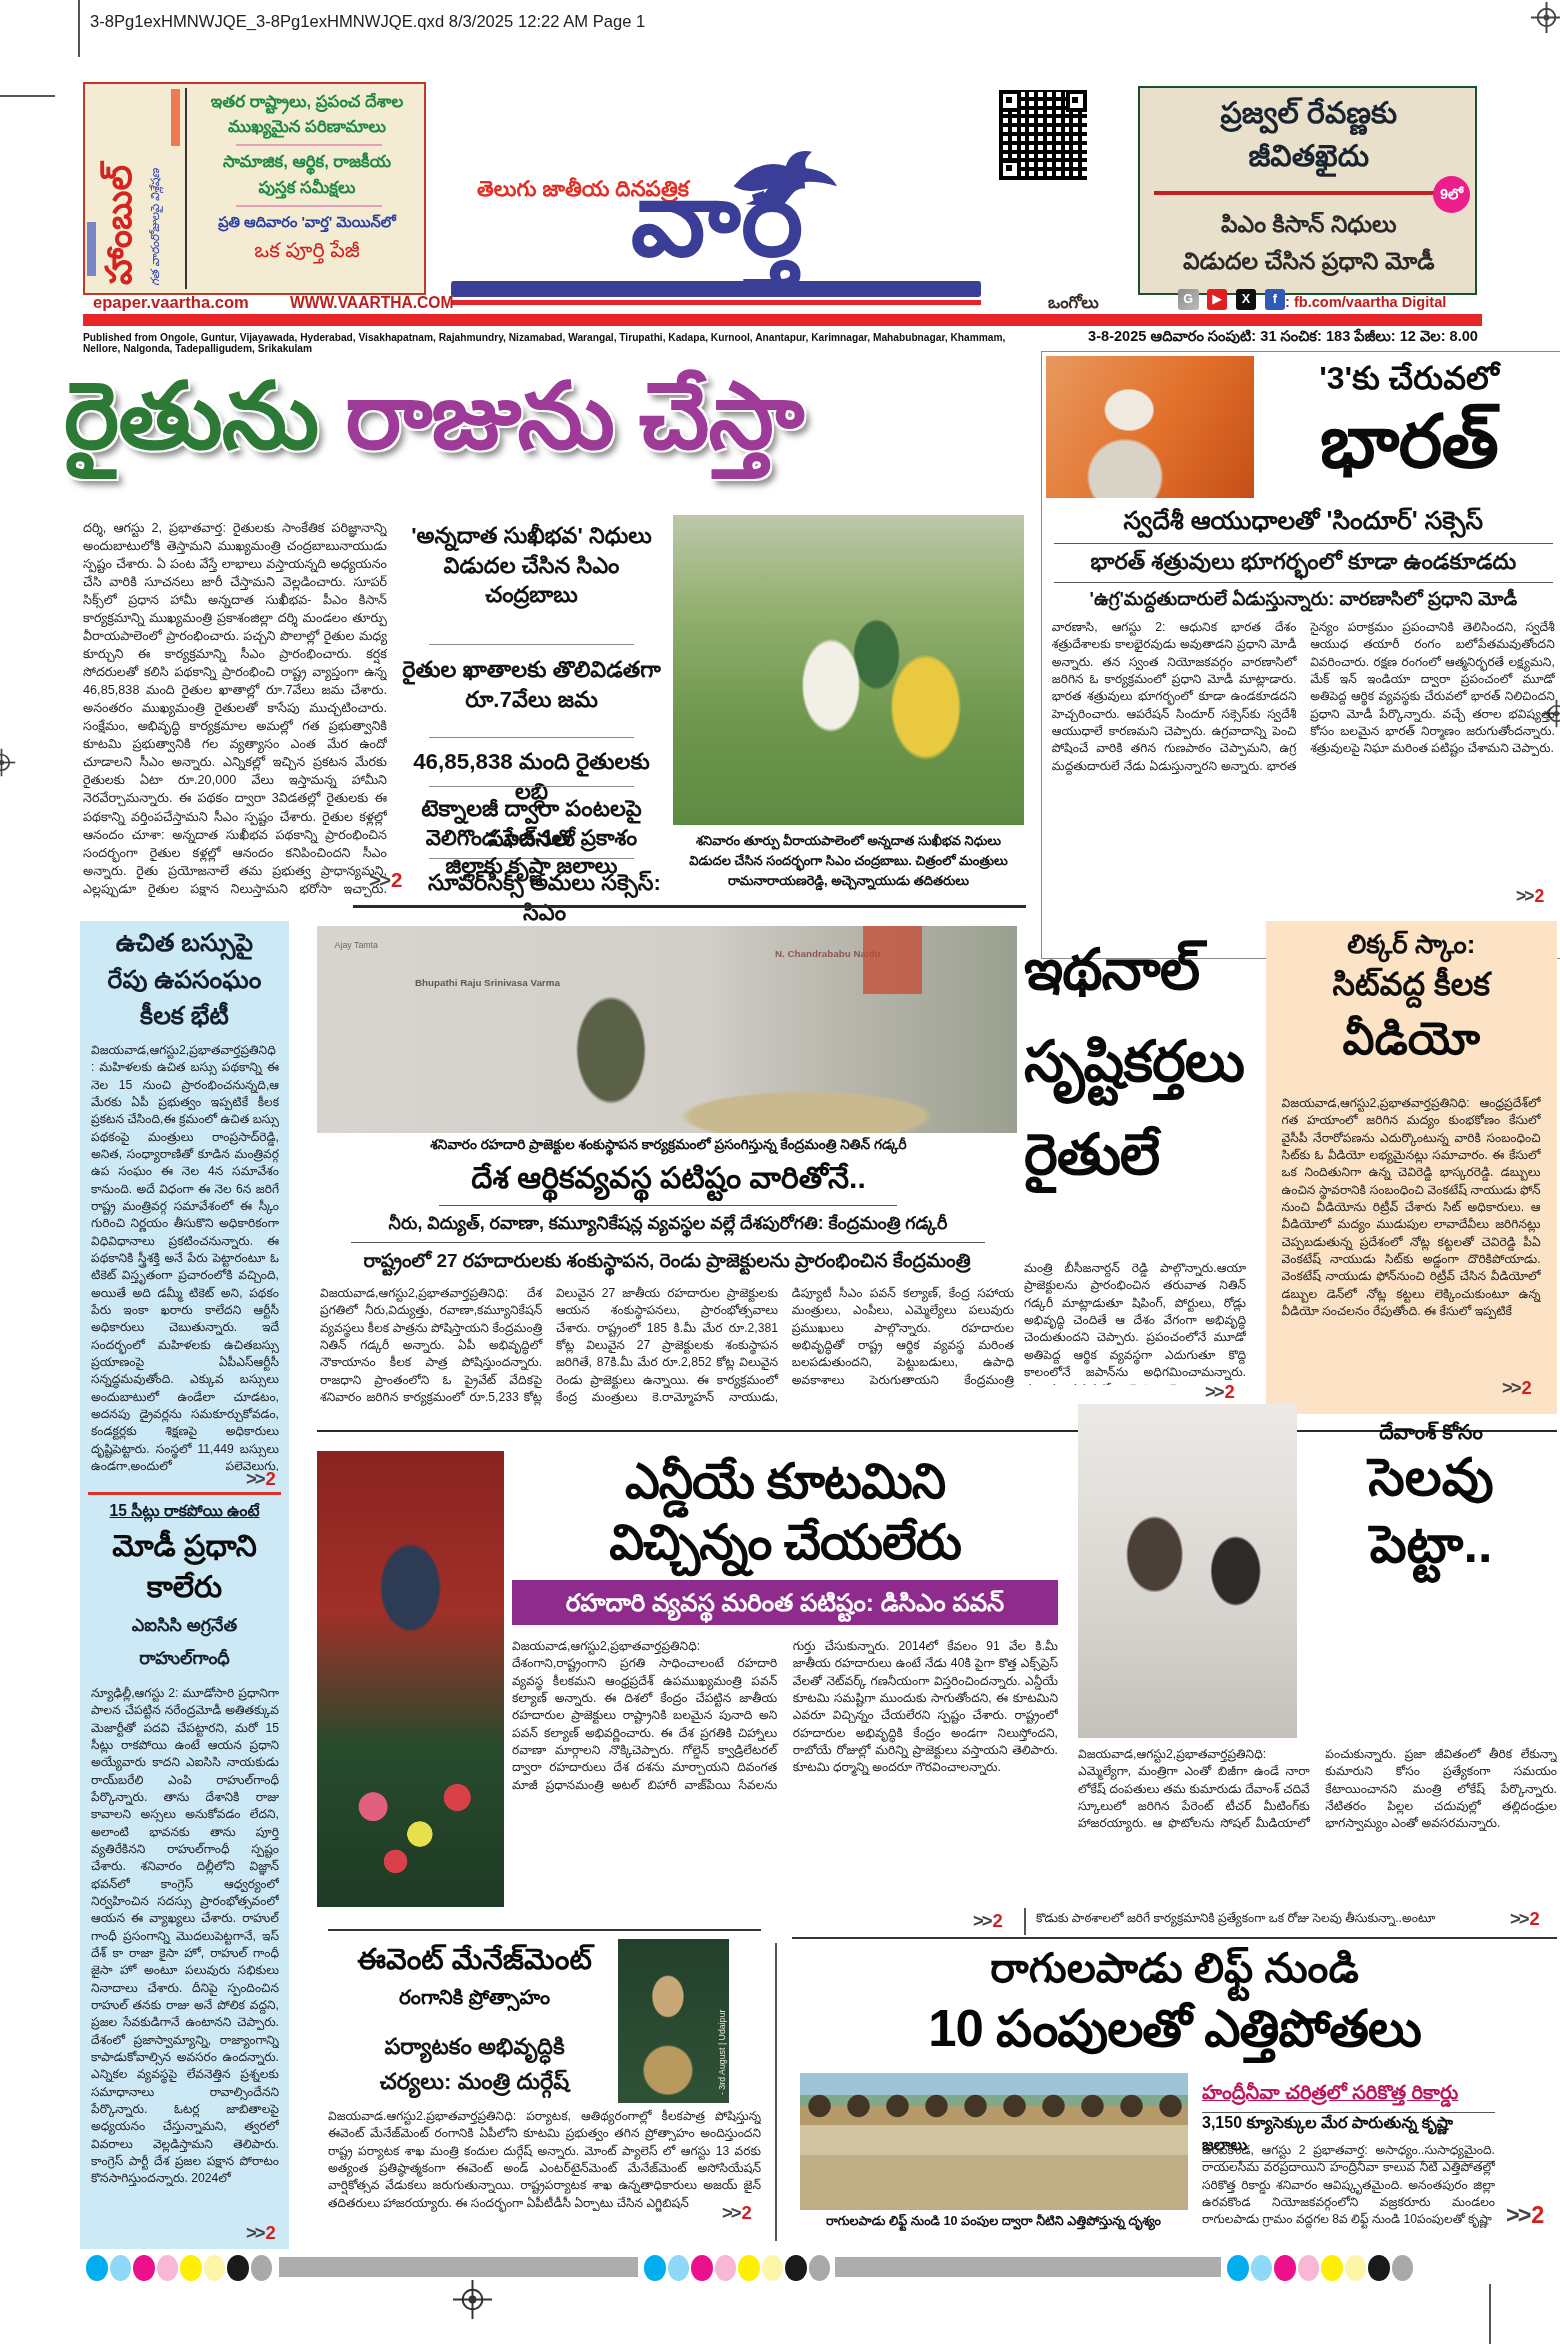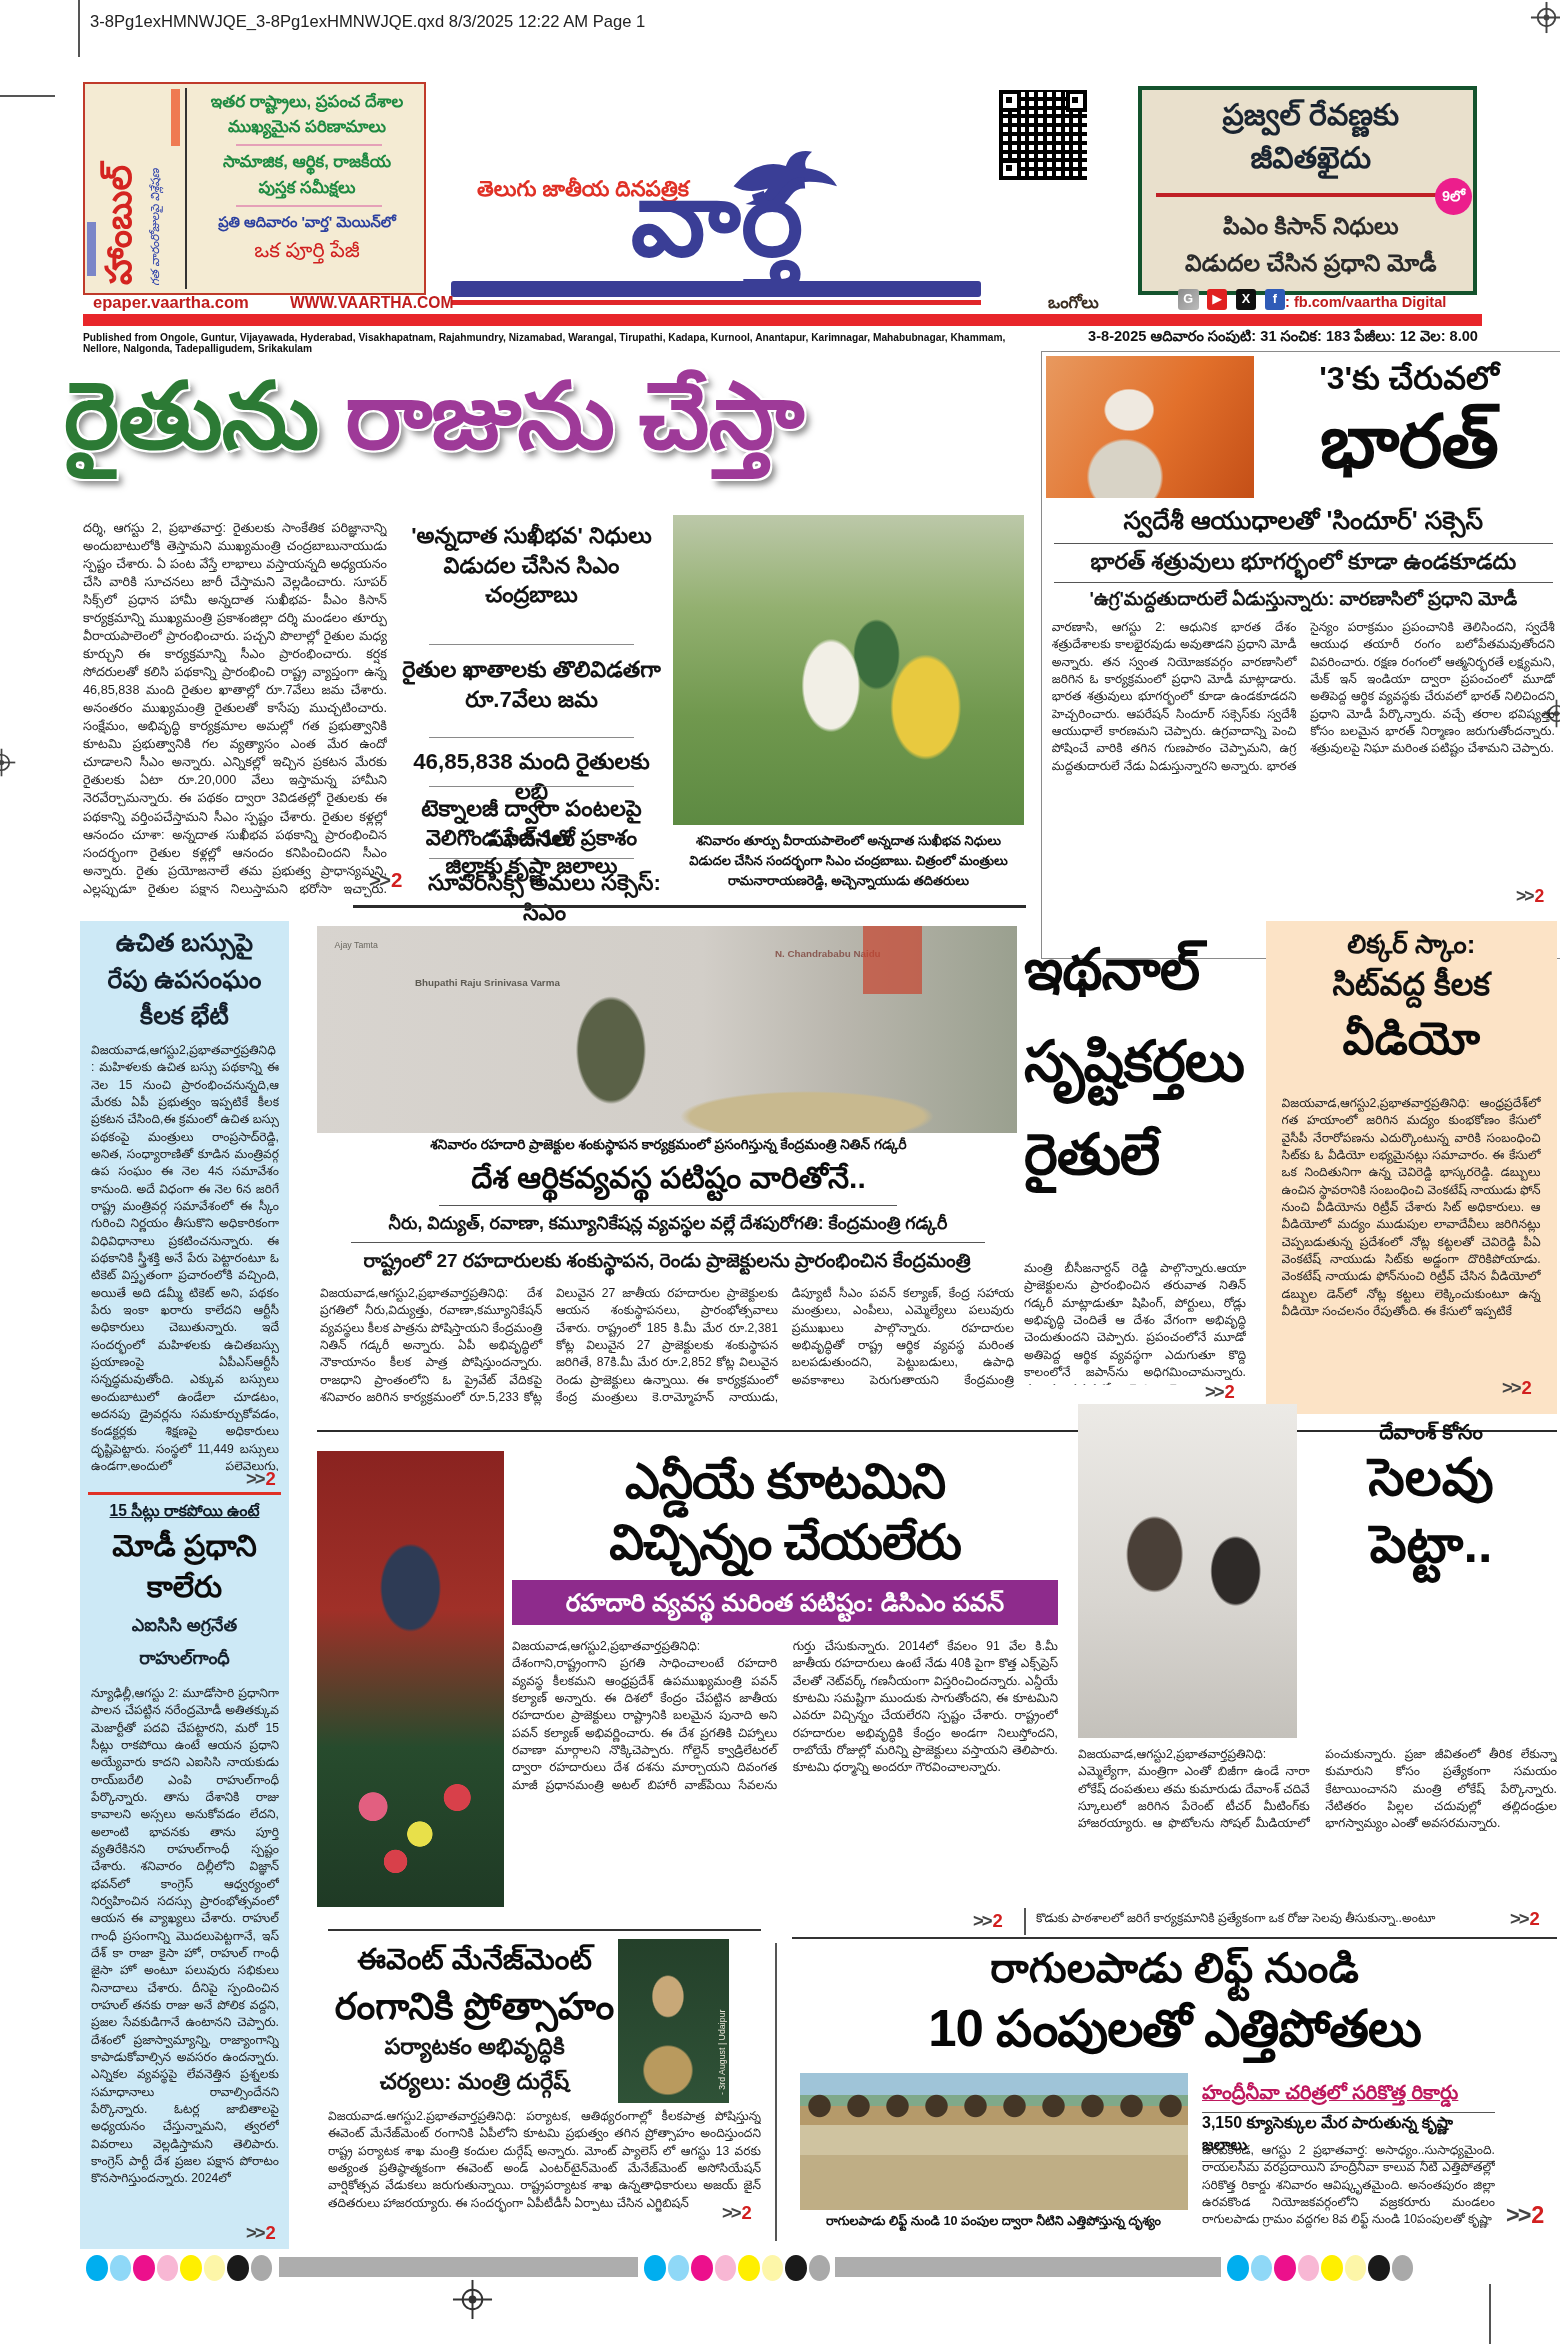--- a/index.html
+++ b/index.html
@@ -87,21 +87,21 @@
   <div class="abs ctr" style="left:444px;top:164px;width:546px;font-size:105px;font-weight:700;line-height:1.05;color:#3a3e96;">వార్త</div>
   <div class="abs" style="left:451px;top:281px;width:530px;height:15.6px;background:#3a3e96;border-radius:2.9px;"></div>
   <div class="abs" style="left:451px;top:300px;width:530px;height:4.9px;background:#e0262a;"></div>
 
   <div class="qr">
     <div class="qr-eye" style="left:0;top:0;"></div>
     <div class="qr-eye" style="right:0;top:0;"></div>
     <div class="qr-eye" style="left:0;bottom:0;"></div>
   </div>
 
-  <div class="abs" style="left:1138px;top:86px;width:339px;height:209px;background:#e9e0cc;border:4px solid #14532d;box-sizing:border-box;">
+  <div class="abs" style="left:1138px;top:86px;width:339px;height:209px;background:#e9e0cc;border:2px solid #14532d;box-sizing:border-box;">
     <div class="abs ctr" style="left:7.8px;top:7.8px;width:322px;font-size:30px;font-weight:900;color:#1a2430;">ప్రజ్వల్ రేవణ్ణకు</div>
     <div class="abs ctr" style="left:7.8px;top:51px;width:322px;font-size:30px;font-weight:900;color:#1a2430;">జీవితఖైదు</div>
     <div class="abs" style="left:13.7px;top:103px;width:283px;height:3.9px;background:#c02026;"></div>
     <div class="abs ctr" style="left:293px;top:88px;width:37px;height:37px;border-radius:50%;background:#ec1e8c;color:#fff;font-weight:900;font-size:14.6px;line-height:37px;">9లో</div>
     <div class="abs ctr b" style="left:7.8px;top:123px;width:322px;font-size:23.4px;color:#2b2b2b;">పిఎం కిసాన్ నిధులు</div>
     <div class="abs ctr b" style="left:7.8px;top:160px;width:322px;font-size:23.4px;color:#2b2b2b;">విడుదల చేసిన ప్రధాని మోడీ</div>
   </div>
 
   <div class="abs b" style="left:93px;top:293px;font-size:16.6px;color:#c01d1d;">epaper.vaartha.com</div>
   <div class="abs b" style="left:290px;top:294px;font-size:15.6px;color:#c01d1d;">WWW.VAARTHA.COM</div>
@@ -240,21 +240,21 @@
   <div class="abs ctr b" style="left:1305px;top:1420px;width:252px;font-size:20.5px;color:#101010;">దేవాంశ్ కోసం</div>
   <div class="abs ctr" style="left:1305px;top:1447px;width:252px;font-size:52px;font-weight:900;color:#0a0a0a;">సెలవు</div>
   <div class="abs ctr" style="left:1305px;top:1514px;width:252px;font-size:52px;font-weight:900;color:#0a0a0a;">పెట్టా..</div>
   <div class="abs body-text" style="left:1078px;top:1746px;width:479px;height:158px;column-count:2;column-gap:15.6px;font-size:12.2px;">విజయవాడ,ఆగస్టు2,ప్రభాతవార్తప్రతినిధి: ఎమ్మెల్యేగా, మంత్రిగా ఎంతో బిజీగా ఉండే నారా లోకేష్ దంపతులు తమ కుమారుడు దేవాంశ్ చదివే స్కూలులో జరిగిన పేరెంట్ టీచర్ మీటింగ్‌కు హాజరయ్యారు. ఆ ఫొటోలను సోషల్ మీడియాలో పంచుకున్నారు. ప్రజా జీవితంలో తీరిక లేకున్నా కుమారుని కోసం ప్రత్యేకంగా సమయం కేటాయించానని మంత్రి లోకేష్ పేర్కొన్నారు. నేటితరం పిల్లల చదువుల్లో తల్లిదండ్రుల భాగస్వామ్యం ఎంతో అవసరమన్నారు.</div>
 
   <div class="abs" style="left:328px;top:1929px;width:433px;height:2px;background:#333;"></div>
   <div class="abs" style="left:792px;top:1937px;width:765px;height:2px;background:#333;"></div>
   <div class="abs" style="left:775px;top:1943px;width:2px;height:298px;background:#555;"></div>
 
   <div class="abs ctr" style="left:328px;top:1943px;width:293px;font-size:29px;font-weight:900;color:#0c0c0c;">ఈవెంట్ మేనేజ్‌మెంట్</div>
-  <div class="abs ctr" style="left:328px;top:1986px;width:293px;font-size:37px;font-weight:900;color:#0c0c0c;">రంగానికి ప్రోత్సాహం</div>
+  <div class="abs ctr" style="left:328px;top:1986px;width:293px;font-size:20px;font-weight:900;color:#0c0c0c;">రంగానికి ప్రోత్సాహం</div>
   <div class="abs ctr b" style="left:328px;top:2034px;width:293px;font-size:22.4px;color:#181818;">పర్యాటకం అభివృద్ధికి</div>
   <div class="abs ctr b" style="left:328px;top:2069px;width:293px;font-size:22.4px;color:#181818;">చర్యలు: మంత్రి దుర్గేష్</div>
   <div class="photo" style="left:618px;top:1939px;width:111px;height:164px;background:
       radial-gradient(ellipse 25px 33px at 45% 35%,#c8a878 0 60%,rgba(0,0,0,0) 65%),
       radial-gradient(ellipse 39px 39px at 45% 80%,#b99a5e 0 60%,rgba(0,0,0,0) 65%),
       linear-gradient(180deg,#24402a 0%,#2f5237 100%);">
     <div class="vtext" style="right:2px;top:9.8px;height:146px;font-size:8.8px;color:#e8e4d8;">- 3rd August | Udaipur</div>
   </div>
   <div class="abs body-text" style="left:328px;top:2108px;width:433px;height:119px;font-size:12.2px;">విజయవాడ.ఆగస్టు2.ప్రభాతవార్తప్రతినిధి: పర్యాటక, ఆతిథ్యరంగాల్లో కీలకపాత్ర పోషిస్తున్న ఈవెంట్ మేనేజ్‌మెంట్ రంగానికి ఏపీలోని కూటమి ప్రభుత్వం తగిన ప్రోత్సాహం అందిస్తుందని రాష్ట్ర పర్యాటక శాఖ మంత్రి కందుల దుర్గేష్ అన్నారు. మోంట్ ప్యాలెస్ లో ఆగస్టు 13 వరకు అత్యంత ప్రతిష్ఠాత్మకంగా ఈవెంట్ అండ్ ఎంటర్‌టైన్‌మెంట్ మేనేజ్‌మెంట్ అసోసియేషన్ వార్షికోత్సవ వేడుకలు జరుగుతున్నాయి. రాష్ట్రపర్యాటక శాఖ ఉన్నతాధికారులు అజయ్ జైన్ తదితరులు హాజరయ్యారు. ఈ సందర్భంగా ఏపీటీడీసీ ఏర్పాటు చేసిన ఎగ్జిబిషన్</div>
   <div class="abs jump" style="left:722px;top:2202px;font-size:18.5px;"><span class="ja">&gt;&gt;</span><span class="jp">2</span></div>

